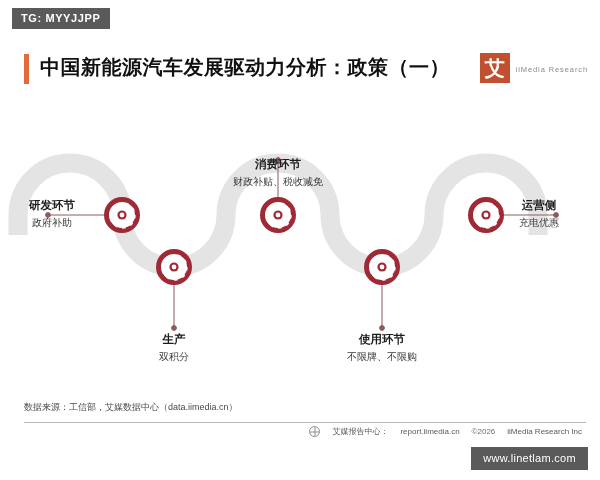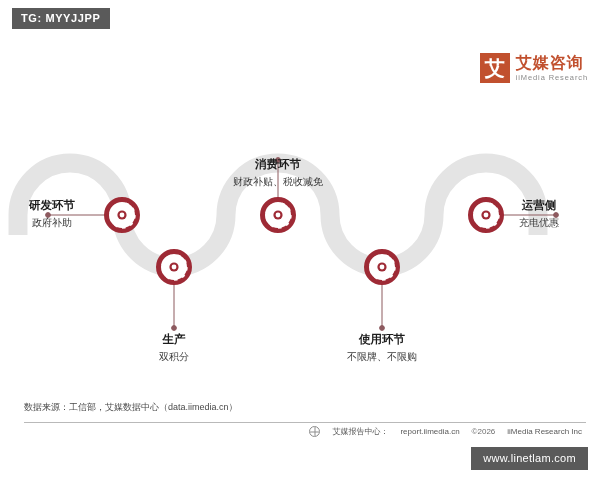--- a/index.html
+++ b/index.html
@@ -123,25 +123,28 @@
     white-space:nowrap;
   }
 </style>
 </head>
 <body>
 
 <div class="slide">
 
   <div class="tg-tag">TG: MYYJJPP</div>
 
+  <div class="header">
+    <div class="accent-bar"></div>
+    <div class="page-title">中国新能源汽车发展驱动力分析：政策（一）</div>
+  </div>
 
   <div class="logo">
     <div class="logo-mark">艾</div>
     <div class="logo-text">
-      <div class="logo-cn">艾媒咨询</div>
       <div class="logo-en">iiMedia Research</div>
     </div>
   </div>
 
   <div class="diagram">
     <svg viewBox="0 0 600 275" xmlns="http://www.w3.org/2000/svg">
       <defs>
 
         <g id="gear-glyph">
           <path fill="#ffffff" d="

